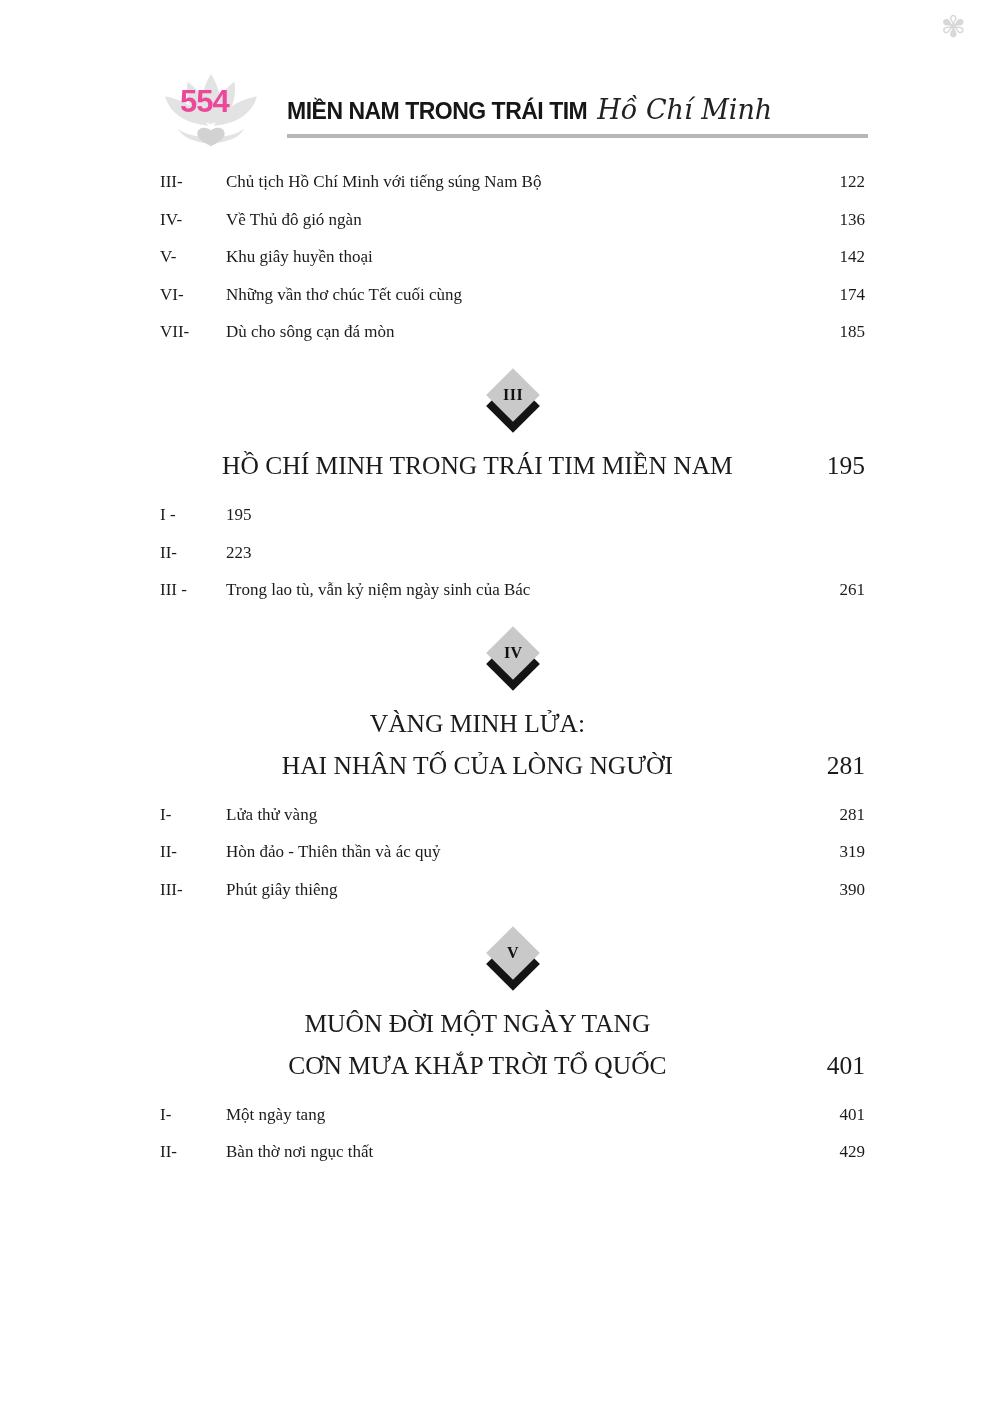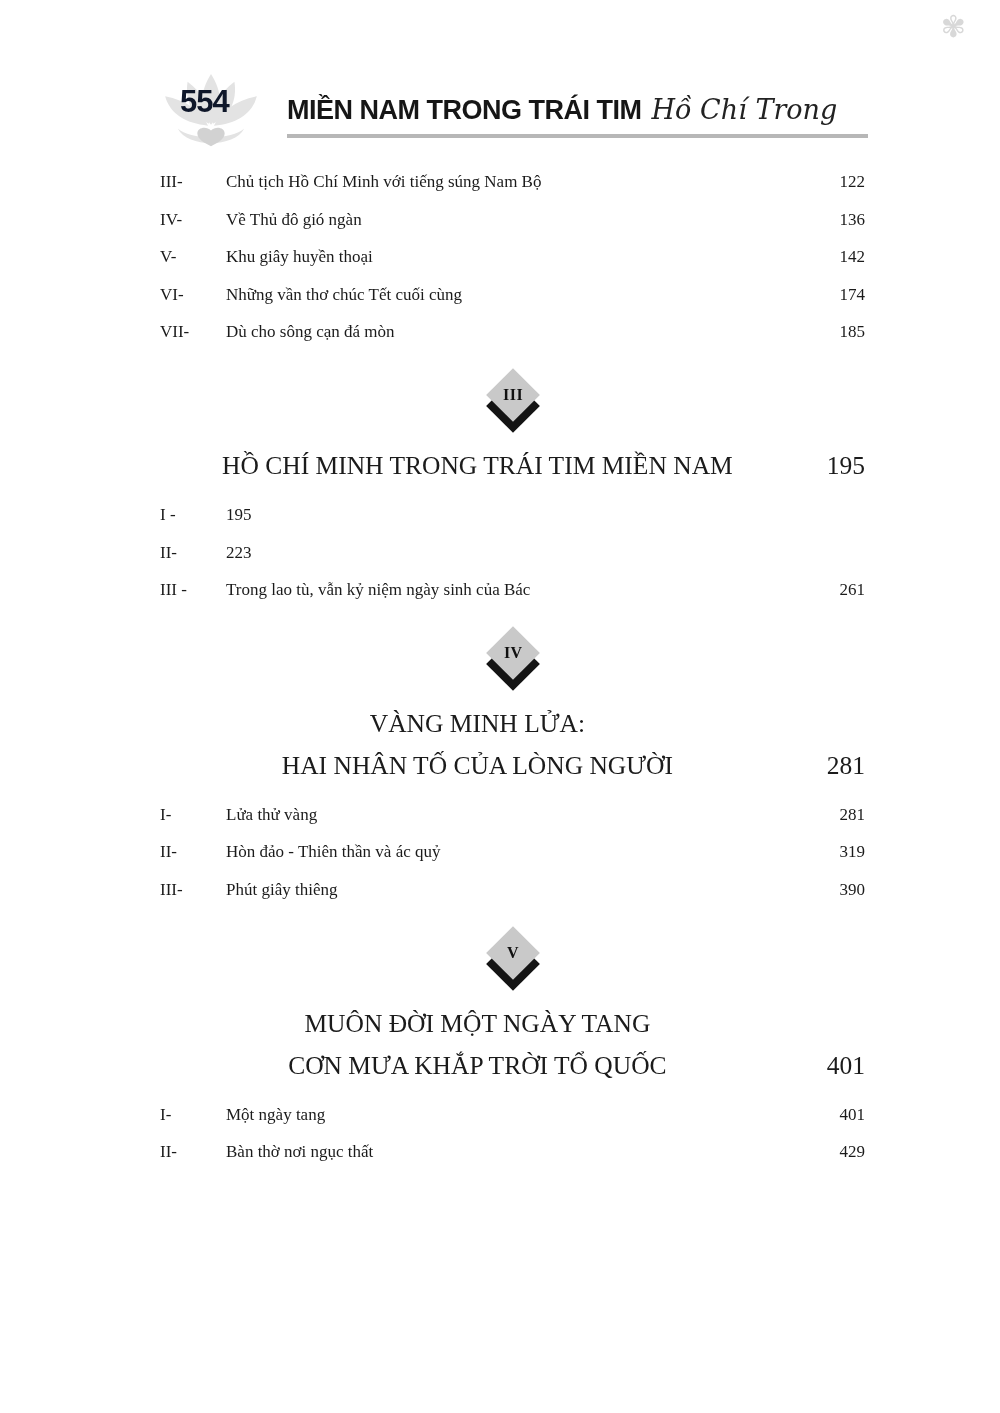--- a/index.html
+++ b/index.html
@@ -10,28 +10,28 @@
   .corner-flower {
     position:absolute; top:12px; right:34px; font-size:30px; color:#d8d8d8;
     line-height:1;
   }
   
   .header { position:absolute; top:68px; left:152px; right:132px; height:84px; }
   .lotus { position:absolute; left:0; top:2px; width:118px; height:82px; }
   .folio {
     position:absolute; left:28px; top:16px;
     font-family:"Liberation Sans", sans-serif; font-weight:bold; font-size:31px;
-    letter-spacing:-1px; color:#0f172a;
+    letter-spacing:-1px; color:#ec4899;
   }
   .header-title-row {
     position:absolute; left:135px; top:26px; right:0; white-space:nowrap;
   }
   .book-title {
     font-family:"Liberation Sans", sans-serif; font-weight:bold;
-    font-size:27px; letter-spacing:-0.5px; color:#161616;
+    font-size:23px; letter-spacing:-0.5px; color:#161616;
   }
   .book-title-script {
     font-family:"DejaVu Serif", serif; font-style:italic;
     font-size:27px; margin-left:10px; color:#222;
   }
   .header-rule {
     position:absolute; left:135px; right:0; top:66px; height:4px; background:#b7b7b7;
   }
   
   .toc { position:absolute; left:160px; top:172px; width:705px; }
@@ -82,21 +82,21 @@
         <path d="M36 12 C33 32 41 47 58 55 C59 38 51 23 36 12 Z"></path>
         <path d="M84 12 C87 32 79 47 62 55 C61 38 69 23 84 12 Z"></path>
         <path d="M13 27 C18 45 34 55 57 57 C50 42 34 31 13 27 Z"></path>
         <path d="M107 27 C102 45 86 55 63 57 C70 42 86 31 107 27 Z"></path>
         <path d="M26 60 C38 72 82 72 94 60 C84 80 36 80 26 60 Z"></path>
       </g>
       <path fill="#d2d2d2" d="M60 62 C55 57 46 59 46 65 C46 71 54 75 60 78 C66 75 74 71 74 65 C74 59 65 57 60 62 Z"></path>
     </svg>
     <div class="folio">554</div>
     <div class="header-title-row">
-      <span class="book-title">MIỀN NAM TRONG TRÁI TIM</span><span class="book-title-script">Hồ Chí Trong</span>
+      <span class="book-title">MIỀN NAM TRONG TRÁI TIM</span><span class="book-title-script">Hồ Chí Minh</span>
     </div>
     <div class="header-rule"></div>
   </div>
 
   <div class="toc">
 
     <div class="toc-row">
       <div class="row-label">III-</div>
       <div class="row-title">Chủ tịch Hồ Chí Minh với  tiếng súng Nam Bộ</div>
       <div class="row-page">122</div>

